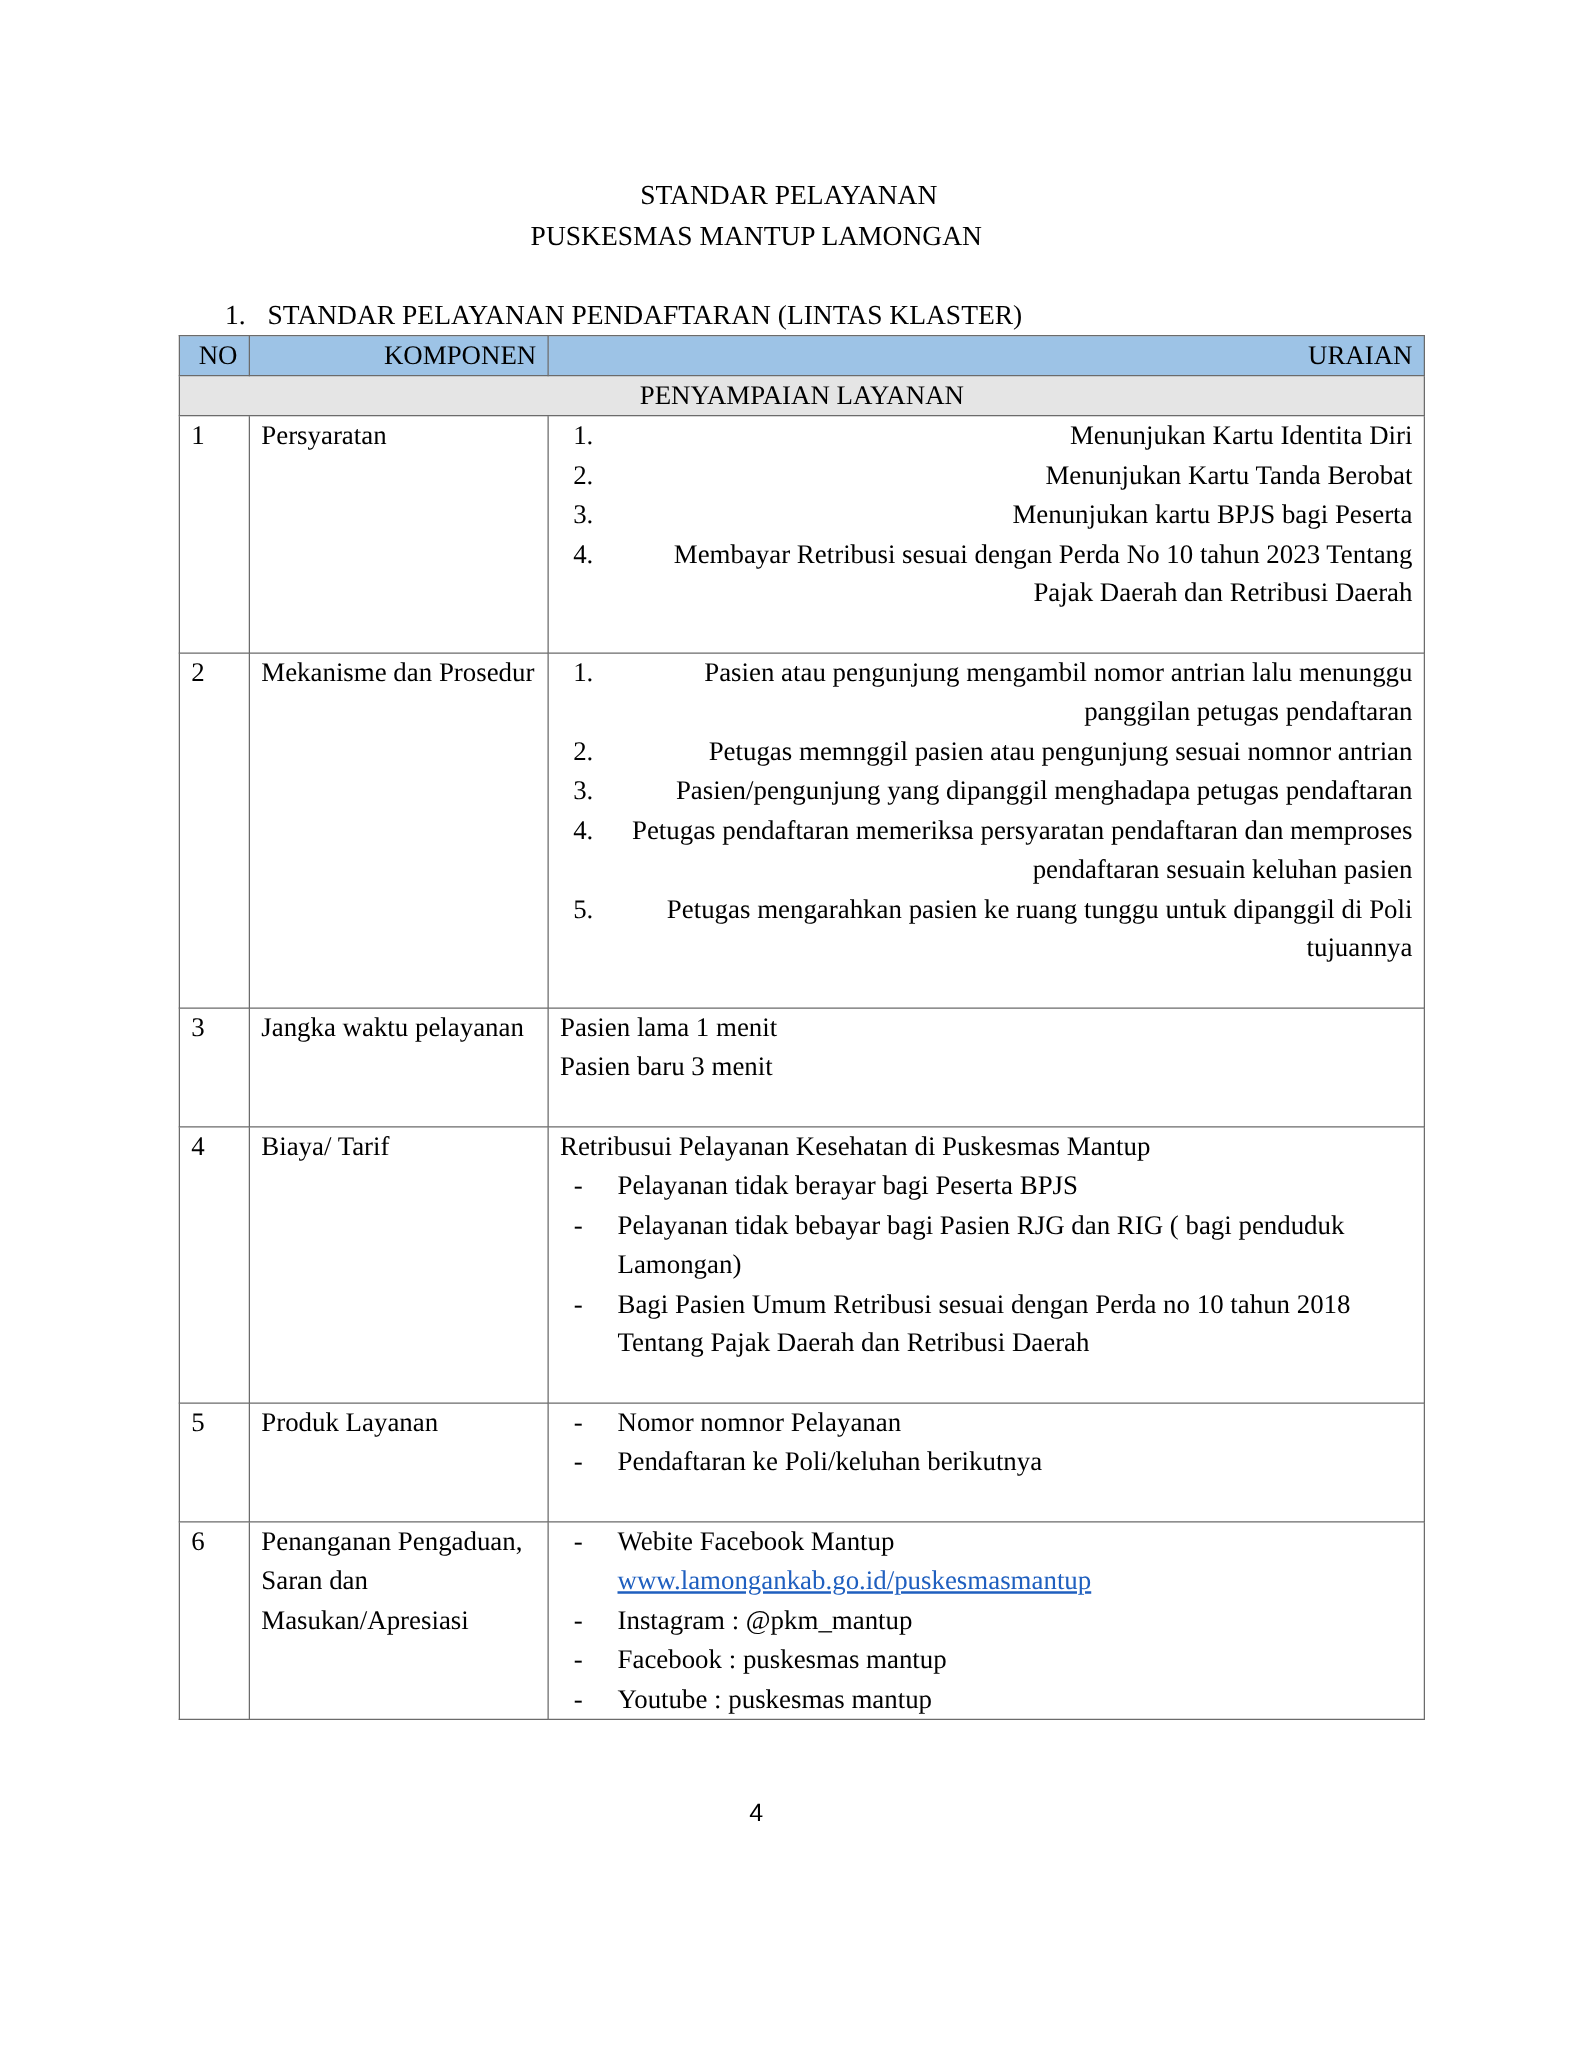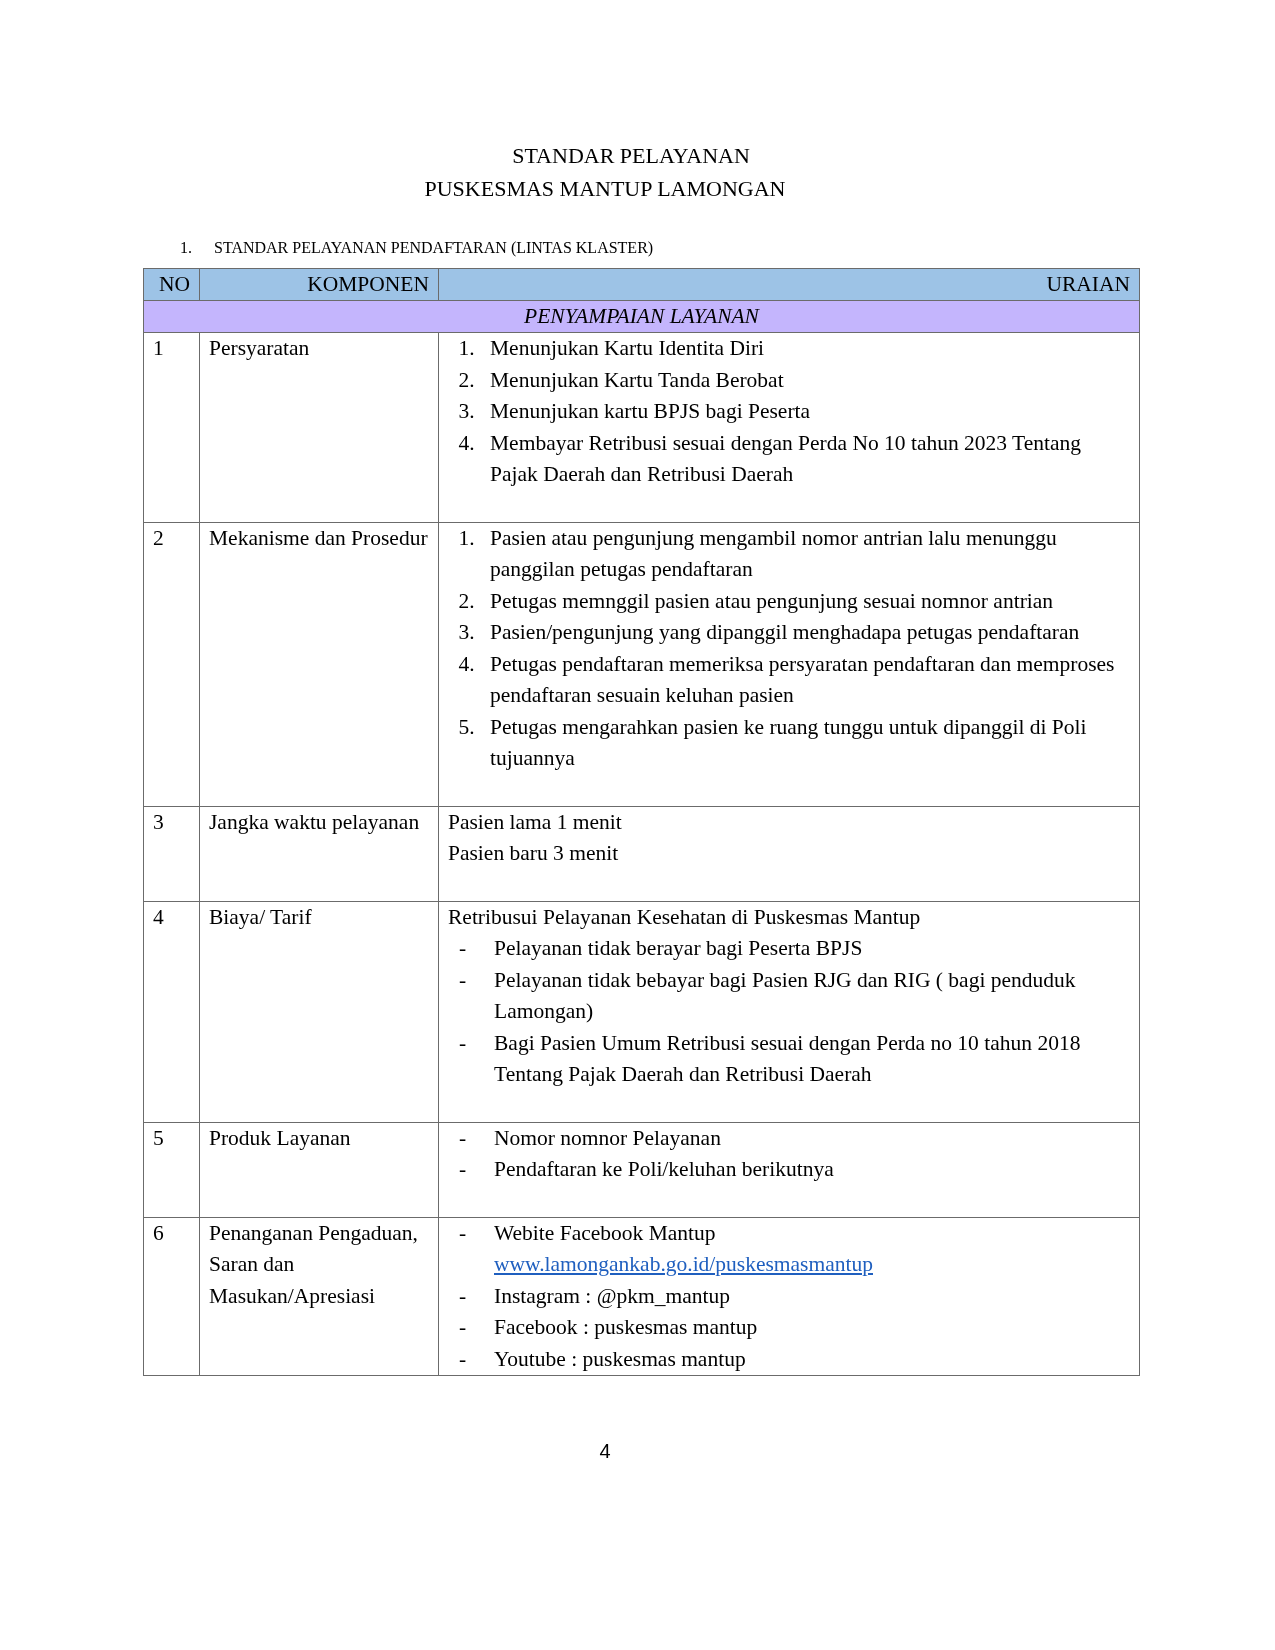--- a/index.html
+++ b/index.html
@@ -1,29 +1,29 @@
 <!DOCTYPE html>
 <html><head>
 <meta charset="utf-8">
 <style>
   html,body{margin:0;padding:0;background:#fff;}
   body{width:1275px;height:1650px;position:relative;font-family:"Liberation Serif",serif;color:#000;}
   .title{position:absolute;left:0;width:1210px;text-align:center;font-size:22px;}
   .t1{top:143px;margin-left:26px;}
   .t2{top:176px;}
-  .section{position:absolute;left:180px;top:239px;font-size:16px;}
+  .section{position:absolute;left:180px;top:239px;font-size:22px;}
   .section .num{display:inline-block;width:34px;}
   table{position:absolute;left:143px;top:268px;width:997px;border-collapse:collapse;font-size:21.5px;line-height:31.5px;}
   td,th{border:1px solid #6b6b6b;vertical-align:top;padding:0 9px;font-weight:normal;}
   th{background:#9dc3e6;text-align:right;line-height:31px;}
-  .sub td{background:#c4b5fd;text-align:center;line-height:31px;font-style:italic;}
+  .sub td{background:#e5e5e5;text-align:center;line-height:31px;}
   .c1{width:37px;}
   .c2{width:220px;}
   ol{margin:0;padding:0 0 0 32px;}
-  ol li{padding-left:10px;}
+  ol li{padding-left:10px;text-align:right;}
   ul.dash{list-style:none;margin:0;padding:0;}
   ul.dash li{position:relative;padding-left:46px;}
   ul.dash li .d{position:absolute;left:11px;}
   a.link{color:#1f5fbf;text-decoration:underline;margin-top:32px;}
   .pad{padding-bottom:31px;}
   .page-num{position:absolute;top:1440px;left:0;width:1210px;text-align:center;font-family:"Liberation Sans",sans-serif;font-size:20px;}
 </style>
 </head>
 <body>
 

